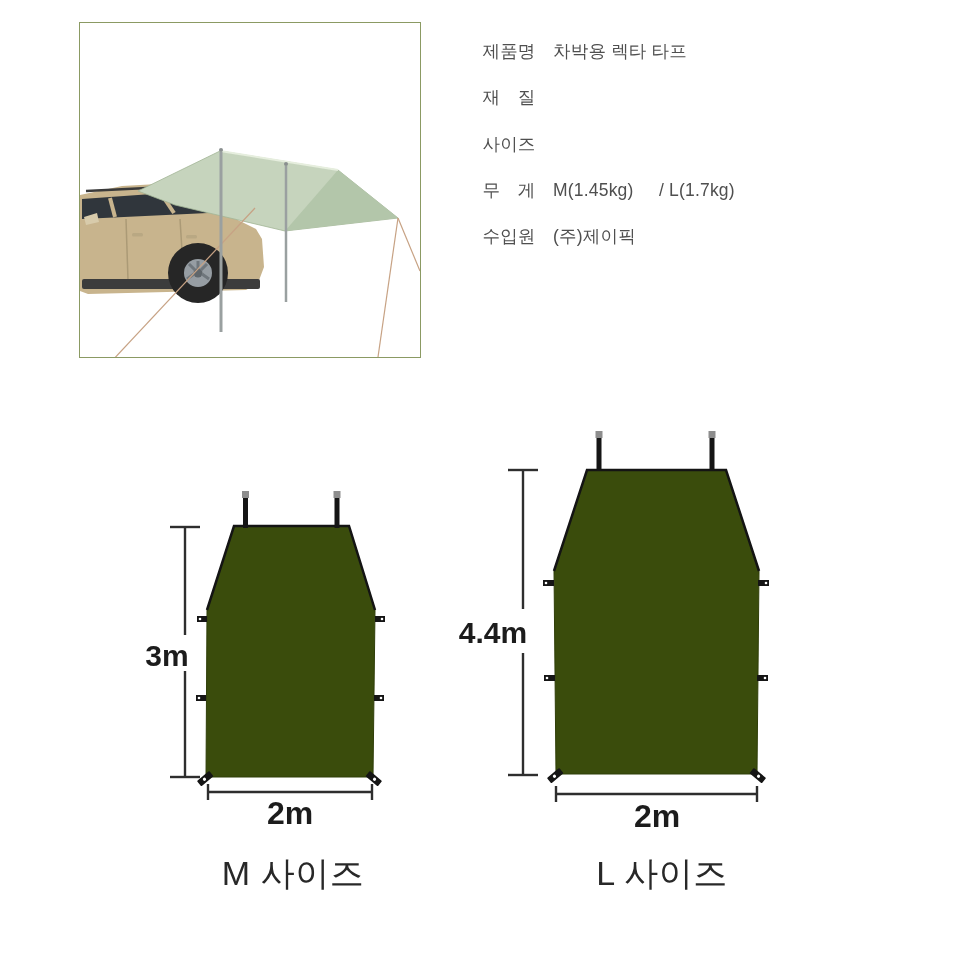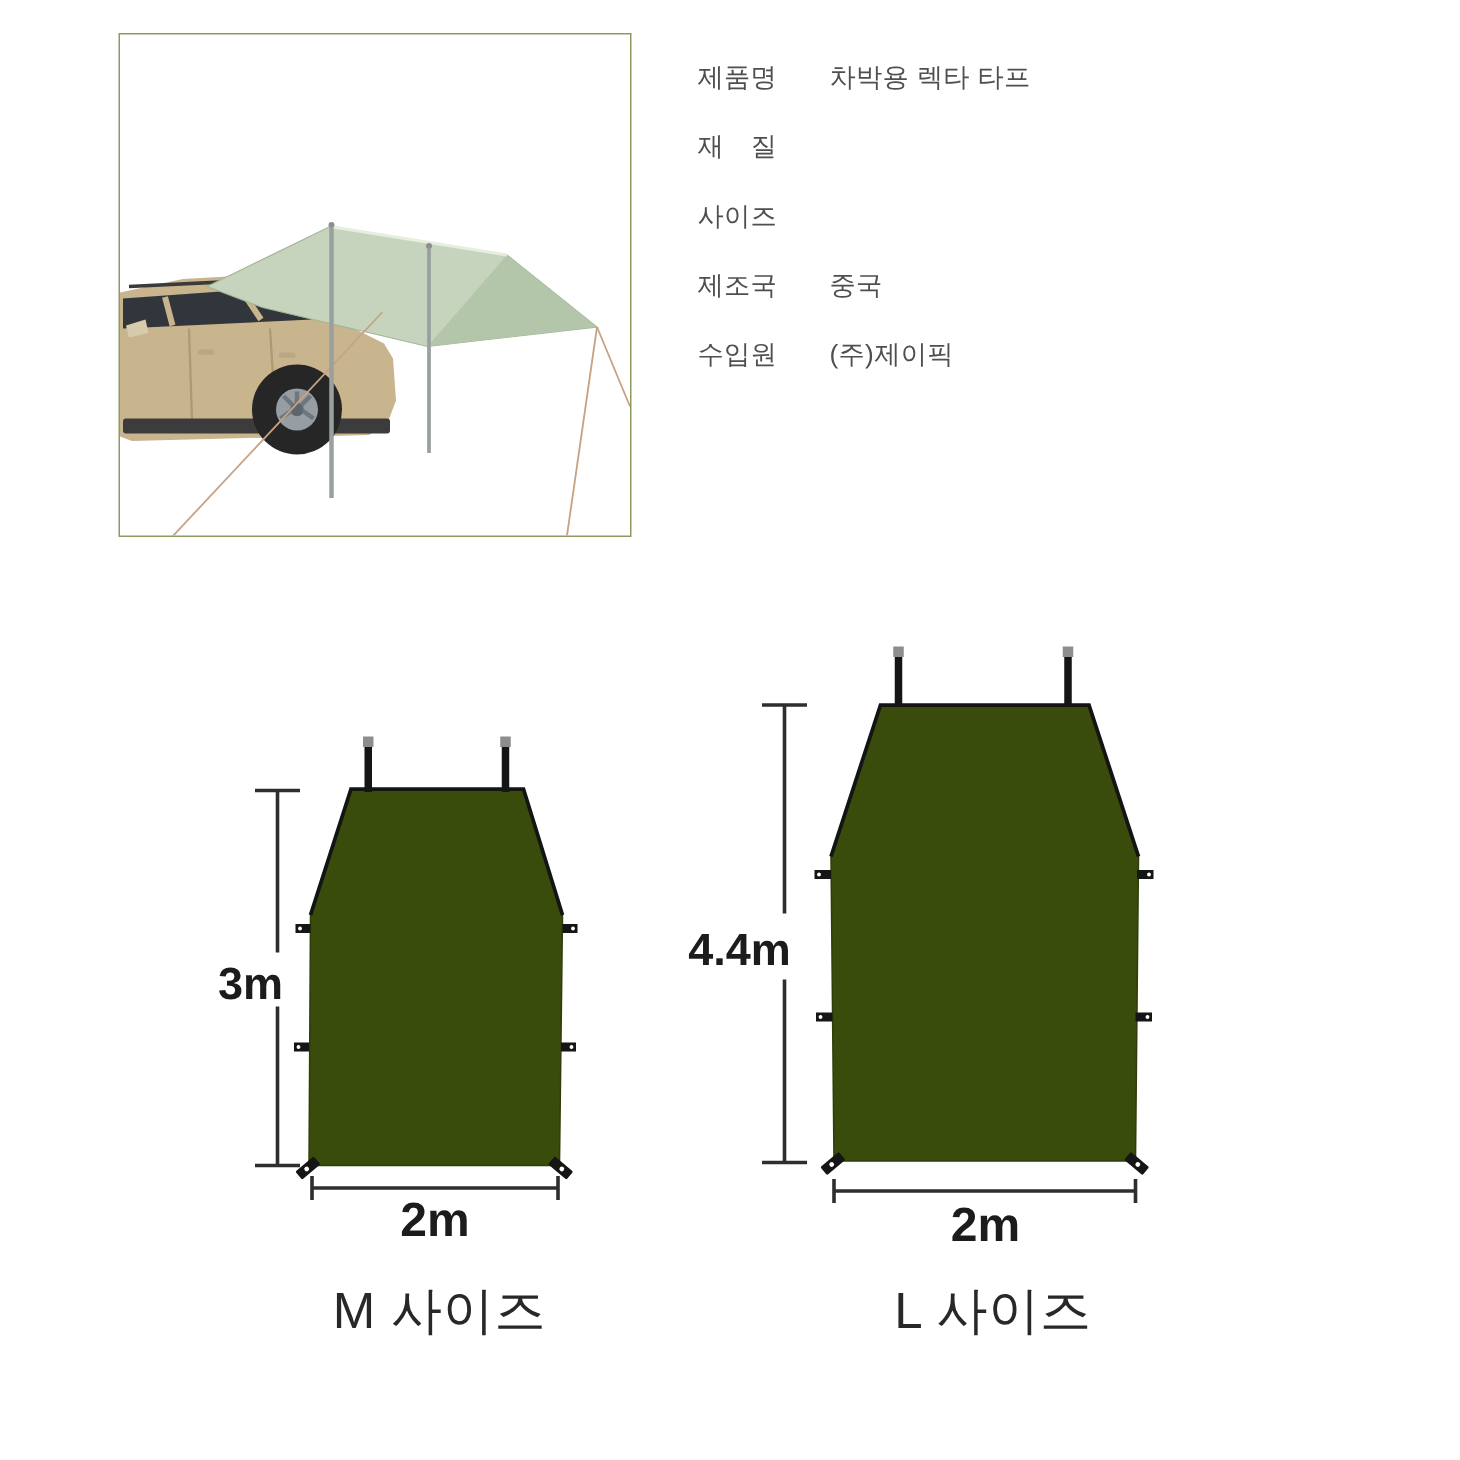--- a/index.html
+++ b/index.html
@@ -7,21 +7,21 @@
     position:relative;width:973px;height:973px;background:#ffffff;
     font-family:"Liberation Sans",sans-serif;overflow:hidden;
   }
   
   .photo{
     position:absolute;left:79px;top:22px;width:340px;height:334px;
     border:1px solid #8b9a63;background:#ffffff;
   }
   .photo svg{display:block;width:100%;height:100%;}
   
-  .specs{position:absolute;left:465px;top:28px;}
+  .specs{position:absolute;left:465px;top:28px;text-align:center;}
   .spec-row{
     display:flex;align-items:center;height:46.3px;
     font-size:17.5px;color:#4f4f4f;white-space:pre;letter-spacing:.2px;
   }
   .spec-label{flex:0 0 88px;width:88px;}
   
   .diagram{position:absolute;}
   .diagram-m{left:140px;top:485px;}
   .diagram-l{left:440px;top:415px;}
   .dim-label{font-family:"Liberation Sans",sans-serif;font-weight:bold;fill:#1c1c1c;}
@@ -90,22 +90,22 @@
       <span class="spec-label">제품명</span>
       <span class="spec-value">차박용 렉타 타프</span>
     </div>
     <div class="spec-row">
       <span class="spec-label">재　질</span>
     </div>
     <div class="spec-row">
       <span class="spec-label">사이즈</span>
     </div>
     <div class="spec-row">
-      <span class="spec-label">제조국</span>
-      <span class="spec-value">중국</span>
+      <span class="spec-label">무　게</span>
+      <span class="spec-value">M(1.45kg)     / L(1.7kg)</span>
     </div>
     <div class="spec-row">
       <span class="spec-label">수입원</span>
       <span class="spec-value">(주)제이픽</span>
     </div>
   </div>
 
   <svg class="diagram diagram-m" width="260" height="350" viewBox="0 0 260 350">
     <polygon points="94,41 209,41 235,125 233,292 66,292 67,125" fill="#3a4c0c" stroke="#2f3e09" stroke-width="1"></polygon>
     <polyline points="67,125 94,41 209,41 235,125" fill="none" stroke="#141414" stroke-width="2.5"></polyline>

